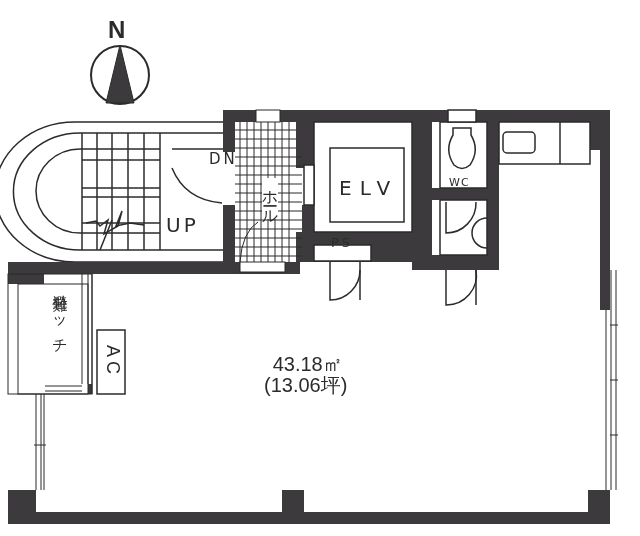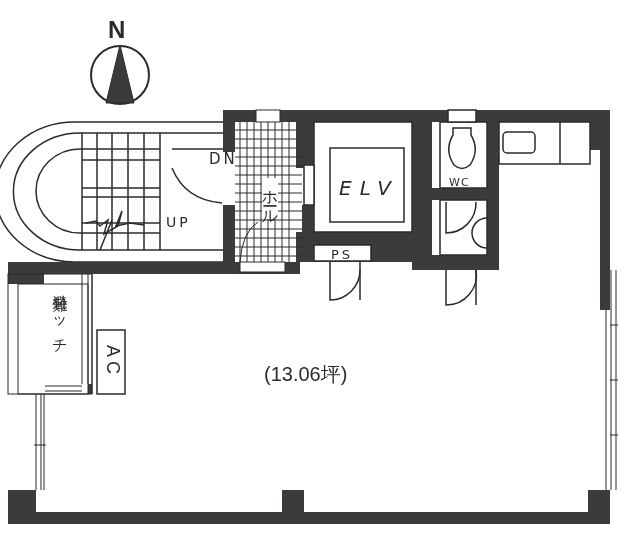--- a/index.html
+++ b/index.html
@@ -1,29 +1,29 @@
 <!DOCTYPE html>
 <html><head>
 <meta charset="utf-8">
 <style>
   html, body { margin:0; padding:0; background:#ffffff; }
   body { width:640px; height:536px; position:relative; overflow:hidden; font-family:"DejaVu Sans", sans-serif; }
   svg { position:absolute; left:0; top:0; }
   .lbl { position:absolute; color:#2b2b2b; white-space:nowrap; line-height:1; }
   .n-label { left:108px; top:18px; font-size:24px; font-weight:bold; font-family:"Liberation Sans", sans-serif; }
   .dn { left:168px; top:152px; font-size:15px; letter-spacing:3px;margin-left:41px; }
-  .up { left:166px; top:215px; font-size:14px; letter-spacing:3px; }
+  .up { left:166px; top:215px; font-size:20px; letter-spacing:3px; }
   .hall { left:262px; top:178px; font-size:16px; writing-mode:vertical-rl; letter-spacing:1px; background:#fff; padding:1px 0; }
-  .elv { left:339px; top:178px; font-size:20px; letter-spacing:8px;font-style:italic; }
+  .elv { left:339px; top:178px; font-size:20px; letter-spacing:8px; }
   .wc { left:449px; top:177px; font-size:11px; letter-spacing:1px; }
-  .ps { left:331px; top:248px; font-size:13px; letter-spacing:3px; }
+  .ps { left:331px; top:236px; font-size:13px; letter-spacing:3px; }
   .hatch { left:52px; top:282px; font-size:15px; writing-mode:vertical-rl; letter-spacing:3px; }
   .ac { left:104px; top:345px; font-size:18px; writing-mode:vertical-rl; letter-spacing:4px; font-family:"Liberation Sans", sans-serif; }
   .area { left:268px; top:354px; font-size:20px; font-family:"Liberation Sans", sans-serif; text-align:center; }
-  .area .l2 { display:block; margin-top:10px; margin-left:-4px; }
+  .area .l2 { display:block; margin-top:1px; margin-left:-4px; }
 </style>
 </head>
 <body>
 
 <svg width="640" height="536" viewBox="0 0 640 536">
 
   <g>
     <circle cx="120" cy="75" r="29" fill="none" stroke="#2b2b2b" stroke-width="2"></circle>
     <polygon points="120,45 106,103 134,103" fill="#3d3a3d" stroke="#2b2b2b" stroke-width="1"></polygon>
   </g>
@@ -173,14 +173,15 @@
 <div class="lbl n-label">N</div>
 <div class="lbl dn">DN</div>
 <div class="lbl up">UP</div>
 <div class="lbl hall">ホール</div>
 <div class="lbl elv">ELV</div>
 <div class="lbl wc">WC</div>
 <div class="lbl ps">PS</div>
 <div class="lbl hatch">避難ハッチ</div>
 <div class="lbl ac">AC</div>
 <div class="lbl area">
+  <span>43.18㎡</span>
   <span class="l2">(13.06坪)</span>
 </div>
 
 </body></html>

